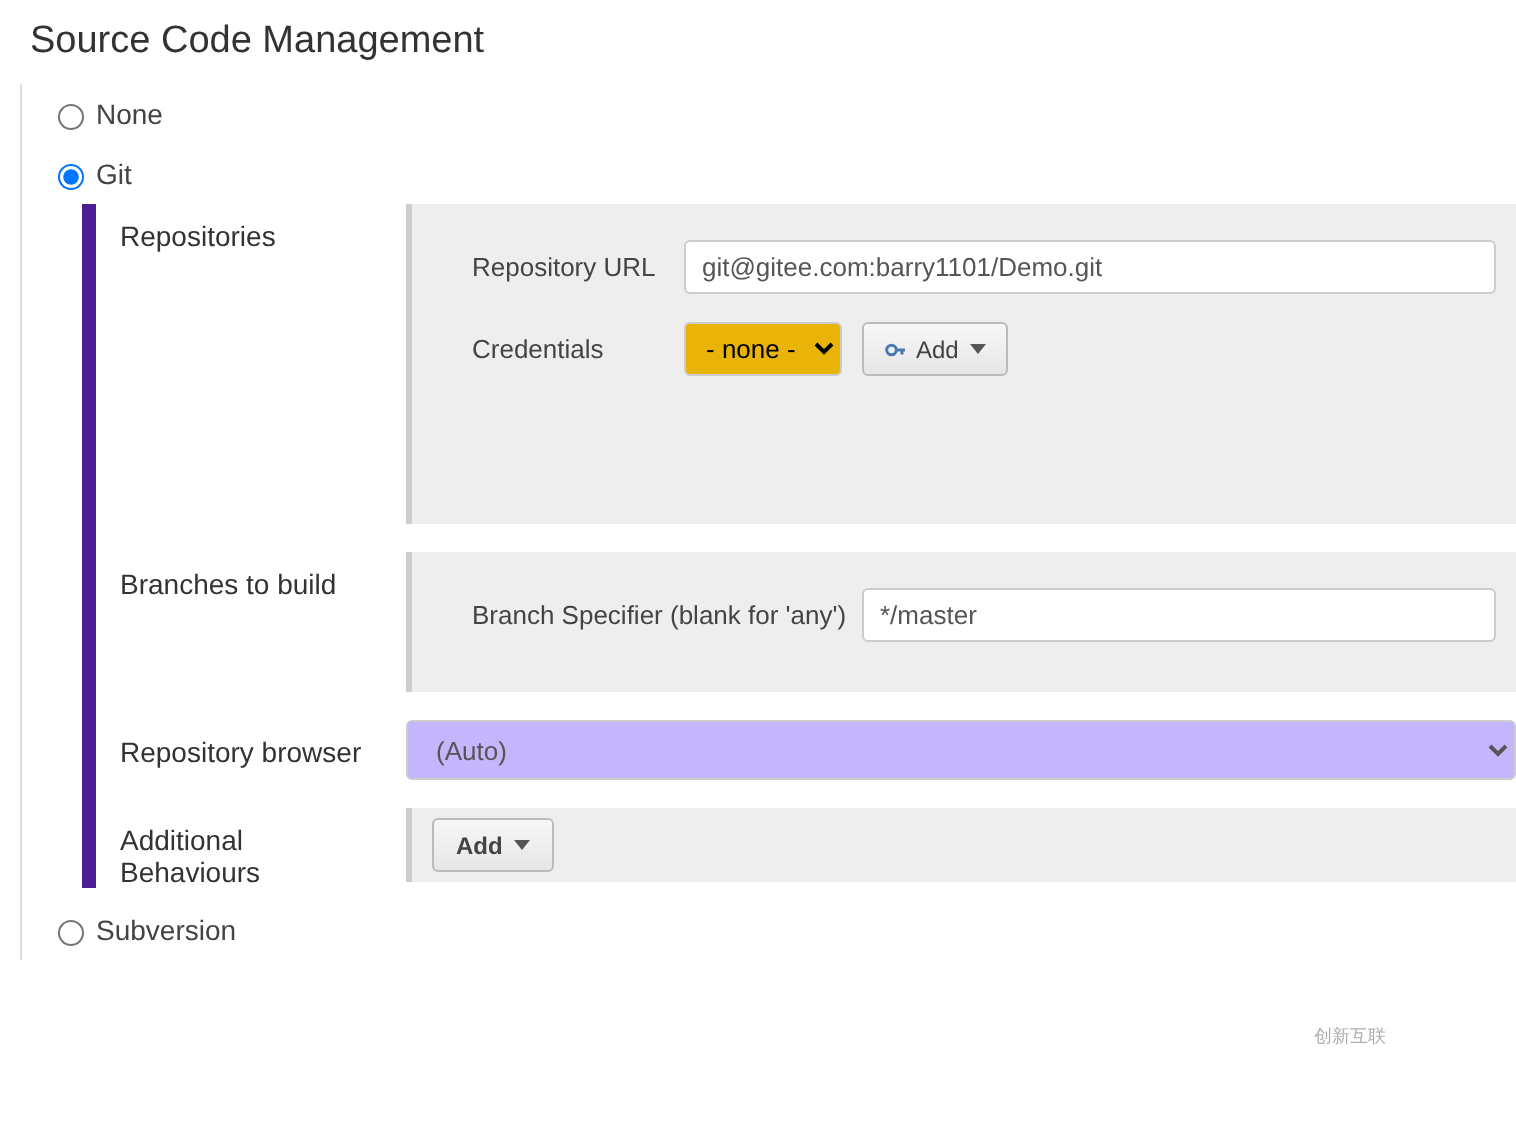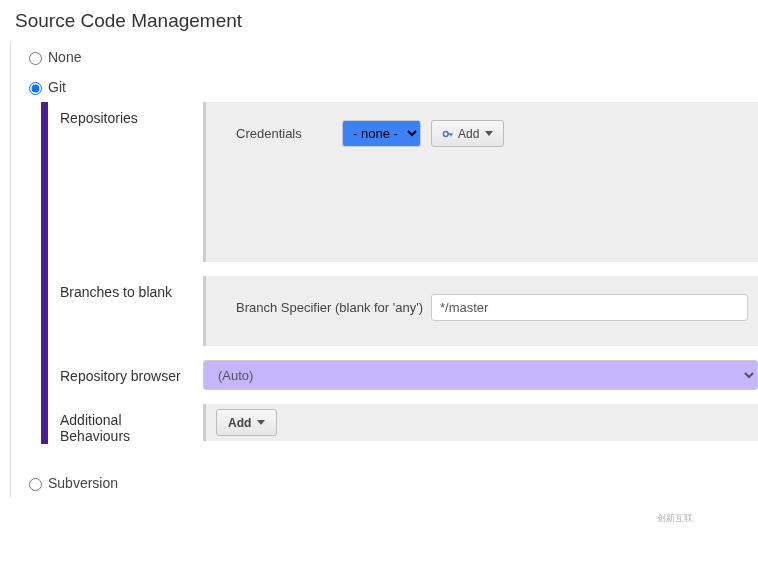--- a/index.html
+++ b/index.html
@@ -97,21 +97,21 @@
       font-size: 13px;
       color: #555;
       background: #fff;
       height: 27px;
     }
     .select-input {
       padding: 4px 6px;
       border: 1px solid #ccc;
       border-radius: 3px;
       font-size: 13px;
-      background: #3b82f6;
+      background: #eab308;
       height: 27px;
       min-width: 73px;
     }
     .add-btn {
       display: inline-flex;
       align-items: center;
       gap: 4px;
       margin-left: 10px;
       padding: 4px 10px;
       border: 1px solid #bbb;
@@ -201,20 +201,24 @@
   <label class="radio-option">
     <input type="radio" name="scm" checked="" style="">
     <span>Git</span>
   </label>
 
   <div class="sub-container">
 
     <div class="row">
       <div class="row-label">Repositories</div>
       <div class="config-block tall">
+        <div class="inner-row">
+          <div class="inner-label">Repository URL</div>
+          <input type="text" class="text-input" value="git@gitee.com:barry1101/Demo.git" style="">
+        </div>
         <div class="inner-row">
           <div class="inner-label">Credentials</div>
           <select class="select-input">
             <option>- none -</option>
           </select>
           <button class="add-btn">
             <span class="key-icon">
               <svg viewBox="0 0 16 16" width="12" height="12">
                 <circle cx="5" cy="8" r="3.2" fill="none" stroke="#4a79b5" stroke-width="2"></circle>
                 <line x1="8" y1="8" x2="14" y2="8" stroke="#4a79b5" stroke-width="2"></line>
@@ -222,37 +226,37 @@
               </svg>
             </span>
             <span>Add</span>
             <span class="caret"></span>
           </button>
         </div>
       </div>
     </div>
 
     <div class="row">
-      <div class="row-label">Branches to blank</div>
+      <div class="row-label">Branches to build</div>
       <div class="config-block" style="min-height:70px;">
         <div class="inner-row">
           <div class="inner-label-wide">Branch Specifier (blank for 'any')</div>
           <input type="text" class="text-input" value="*/master" style="">
         </div>
       </div>
     </div>
 
     <div class="row">
       <div class="row-label">Repository browser</div>
       <select class="full-select">
         <option>(Auto)</option>
       </select>
     </div>
 
-    <div class="row" style="margin-bottom:24px;">
+    <div class="row" style="margin-bottom:6px;">
       <div class="row-label">Additional Behaviours</div>
       <div class="config-block" style="padding:5px 10px; min-height:0;">
         <button class="add-dropdown">
           <span>Add</span>
           <span class="caret"></span>
         </button>
       </div>
     </div>
 
   </div>

